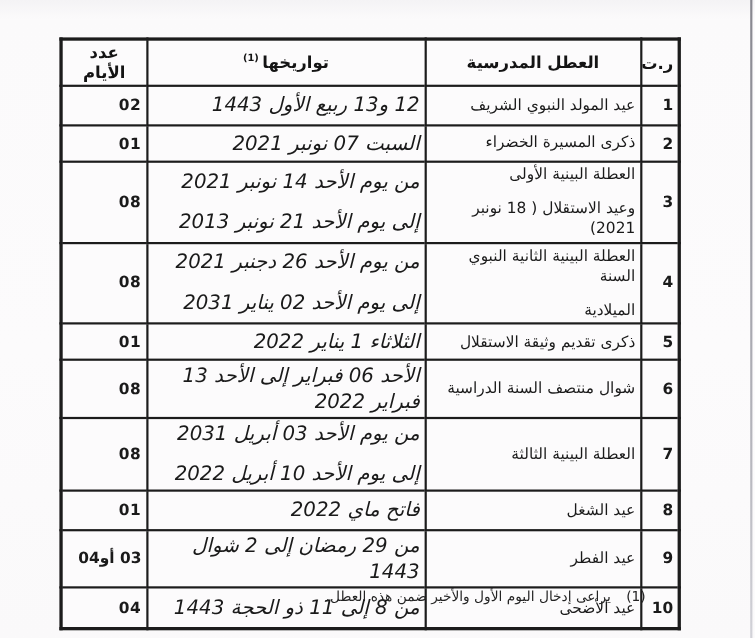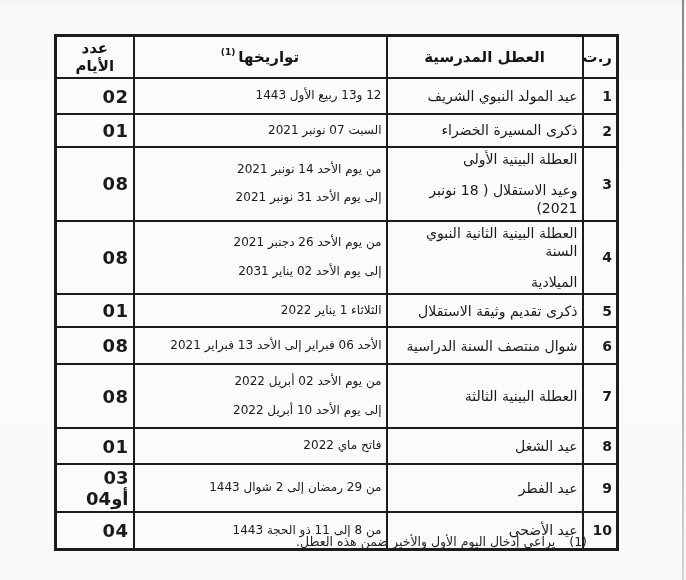--- a/index.html
+++ b/index.html
@@ -70,27 +70,27 @@
     font-weight: bold;
     margin-inline-start: 3px;
     position: relative;
     top: -1px;
   }
   td.cell-index {
     font-size: 14px;
     font-weight: bold;
   }
   td.cell-days {
-    font-size: 18px;
+    font-size: 14px;
     font-weight: bold;
     letter-spacing: 0.5px;
     margin-top: 16px;
   }
   td.cell-holiday { font-size: 14px; }
-  td.cell-dates   { font-size: 12px; }
+  td.cell-dates   { font-size: 18px; font-style: italic; }
   .line { display: block; line-height: 1.3; }
   .line + .line { margin-top: 13px; }
 
   .footnote {
     position: absolute;
     top: 534px;
     right: 99px;
     direction: rtl;
     text-align: right;
     font-size: 12.5px;
@@ -143,21 +143,21 @@
     <td class="cell-days">01</td>
   </tr>
         <tr>
     <td class="cell-index">3</td>
     <td class="cell-holiday">
             <span class="line">العطلة البينية الأولى</span>
             <span class="line">وعيد الاستقلال ( 18 نونبر 2021)</span>
           </td>
     <td class="cell-dates">
             <span class="line">من يوم الأحد 14 نونبر 2021</span>
-            <span class="line">إلى يوم الأحد 31 نونبر 2021</span>
+            <span class="line">إلى يوم الأحد 21 نونبر 2013</span>
           </td>
     <td class="cell-days">08</td>
   </tr>
         <tr>
     <td class="cell-index">4</td>
     <td class="cell-holiday">
             <span class="line">العطلة البينية الثانية النبوي السنة</span>
             <span class="line">الميلادية</span>
           </td>
     <td class="cell-dates">
@@ -175,31 +175,31 @@
             <span class="line">الثلاثاء 1 يناير 2022</span>
           </td>
     <td class="cell-days">01</td>
   </tr>
         <tr>
     <td class="cell-index">6</td>
     <td class="cell-holiday">
             <span class="line">شوال منتصف السنة الدراسية</span>
           </td>
     <td class="cell-dates">
-            <span class="line">الأحد 06 فبراير إلى الأحد 13 فبراير 2021</span>
+            <span class="line">الأحد 06 فبراير إلى الأحد 13 فبراير 2022</span>
           </td>
     <td class="cell-days">08</td>
   </tr>
         <tr>
     <td class="cell-index">7</td>
     <td class="cell-holiday">
             <span class="line">العطلة البينية الثالثة</span>
           </td>
     <td class="cell-dates">
-            <span class="line">من يوم الأحد 02 أبريل 2022</span>
+            <span class="line">من يوم الأحد 03 أبريل 2031</span>
             <span class="line">إلى يوم الأحد 10 أبريل 2022</span>
           </td>
     <td class="cell-days">08</td>
   </tr>
         <tr>
     <td class="cell-index">8</td>
     <td class="cell-holiday">
             <span class="line">عيد الشغل</span>
           </td>
     <td class="cell-dates">

